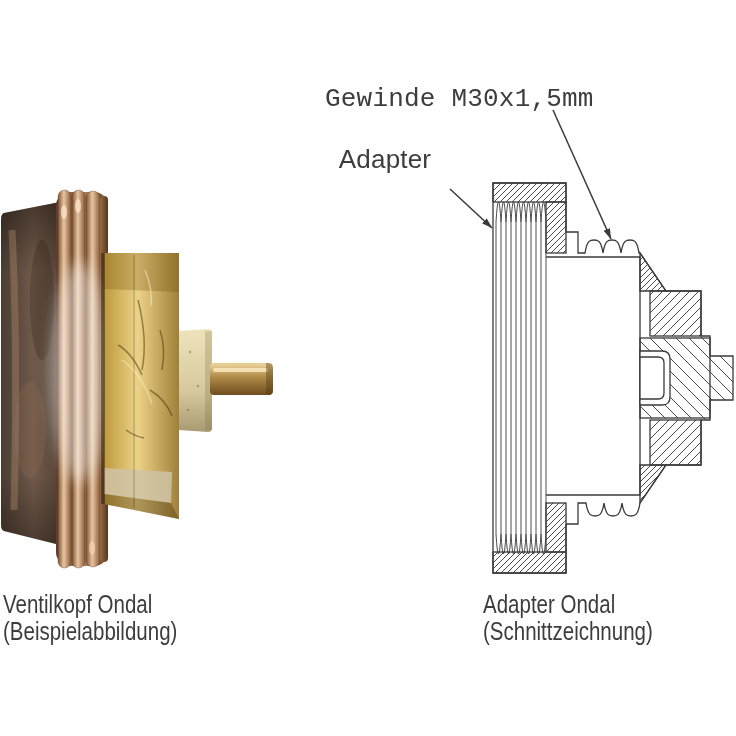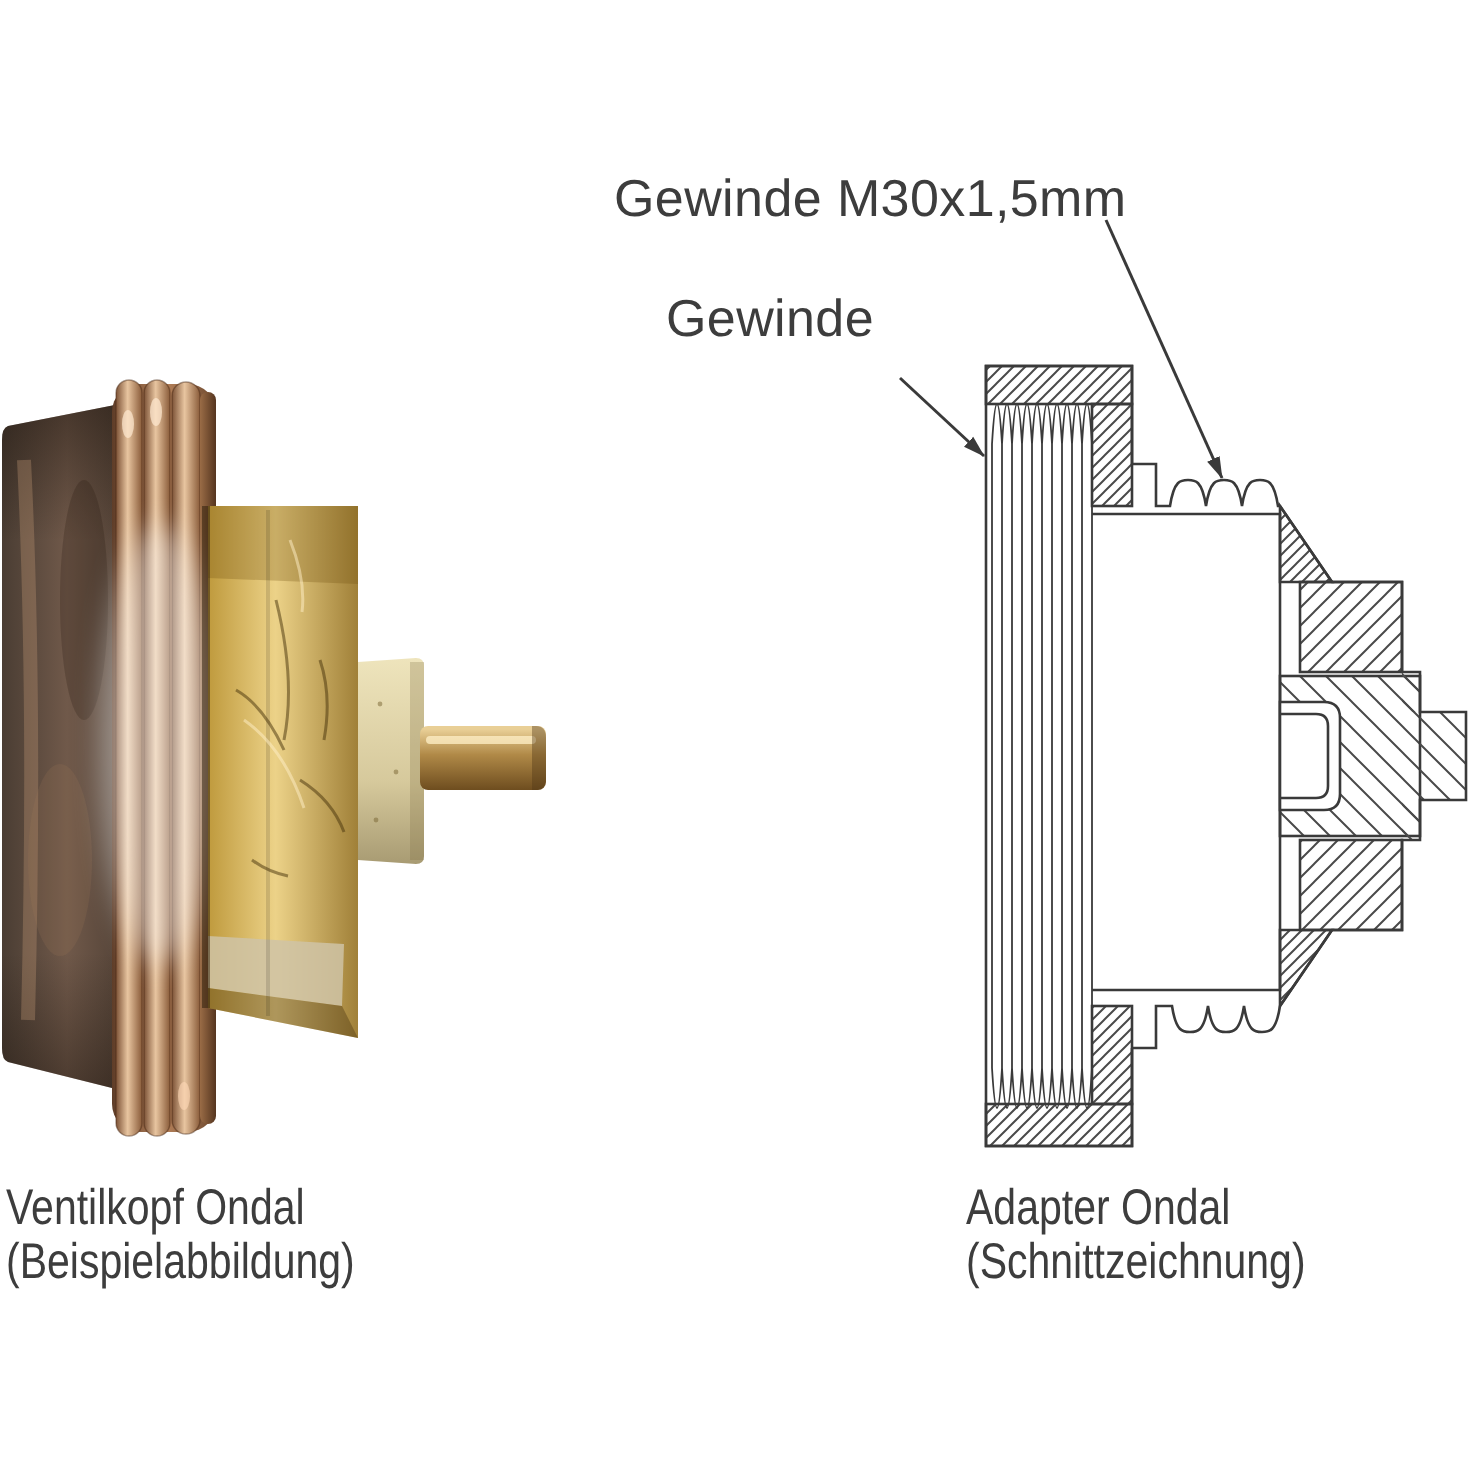--- a/index.html
+++ b/index.html
@@ -168,24 +168,24 @@
       <g>
         <path d="M640,351 H662 Q670,351 670,359 V397 Q670,405 662,405 H640 Z" fill="#ffffff"></path>
         <path d="M640,357 H658 Q664,357 664,363 V393 Q664,399 658,399 H640"></path>
       </g>
 
       <path d="M553,110 L611,239" stroke-width="1.5" marker-end="url(#arr)"></path>
       <path d="M450,189 L492,228" stroke-width="1.5" marker-end="url(#arr)"></path>
     </g>
   </svg>
 
-  <div class="txt label" style="left:307px;top:86px;">Gewinde M30x1,5mm</div>
+  <div class="txt label" style="left:325px;top:86px;font-family:Liberation Mono, monospace;">Gewinde M30x1,5mm</div>
 
   <div class="txt label label-center" style="left:312px;top:146px;width:146px;">
-    <div>Gewinde</div>
+    <div>Adapter</div>
   </div>
 
   <div class="txt caption" style="left:3px;top:591px;">
     <div>Ventilkopf Ondal</div>
     <div>(Beispielabbildung)</div>
   </div>
 
   <div class="txt caption" style="left:483px;top:591px;">
     <div>Adapter Ondal</div>
     <div>(Schnittzeichnung)</div>

